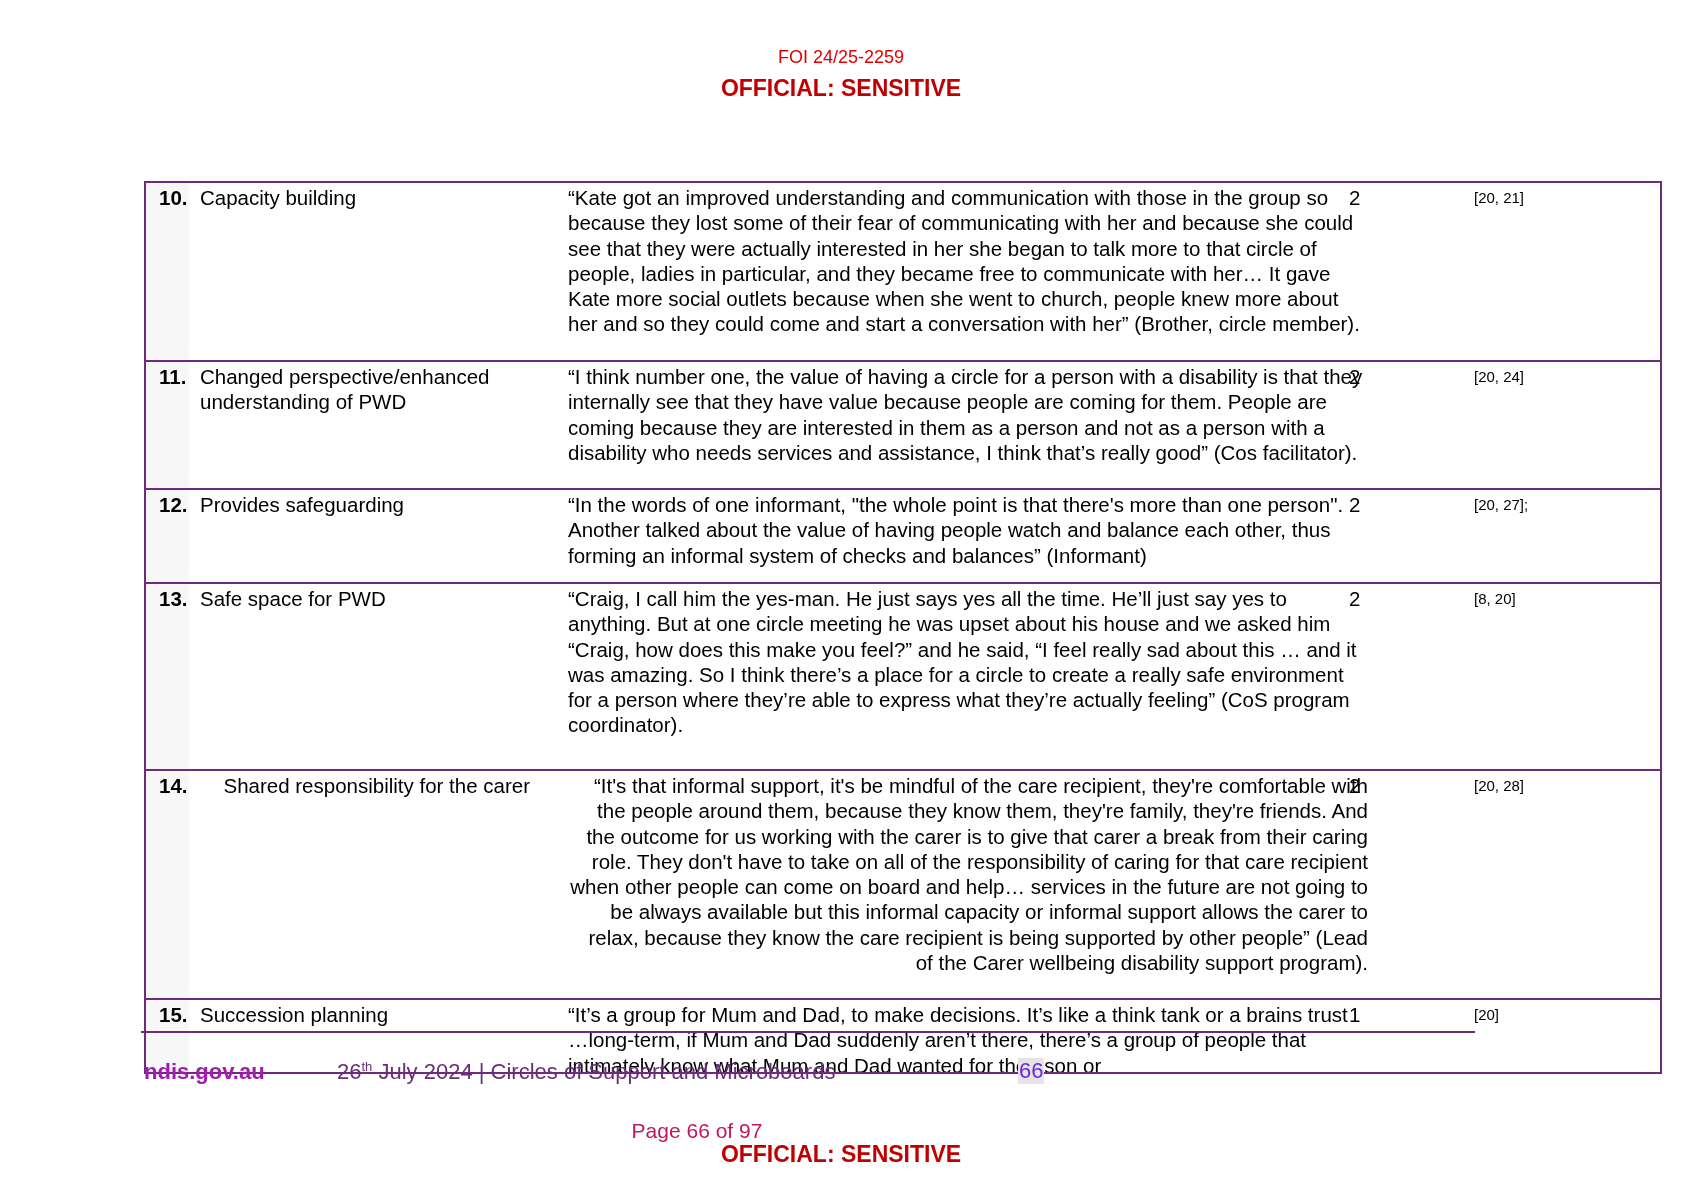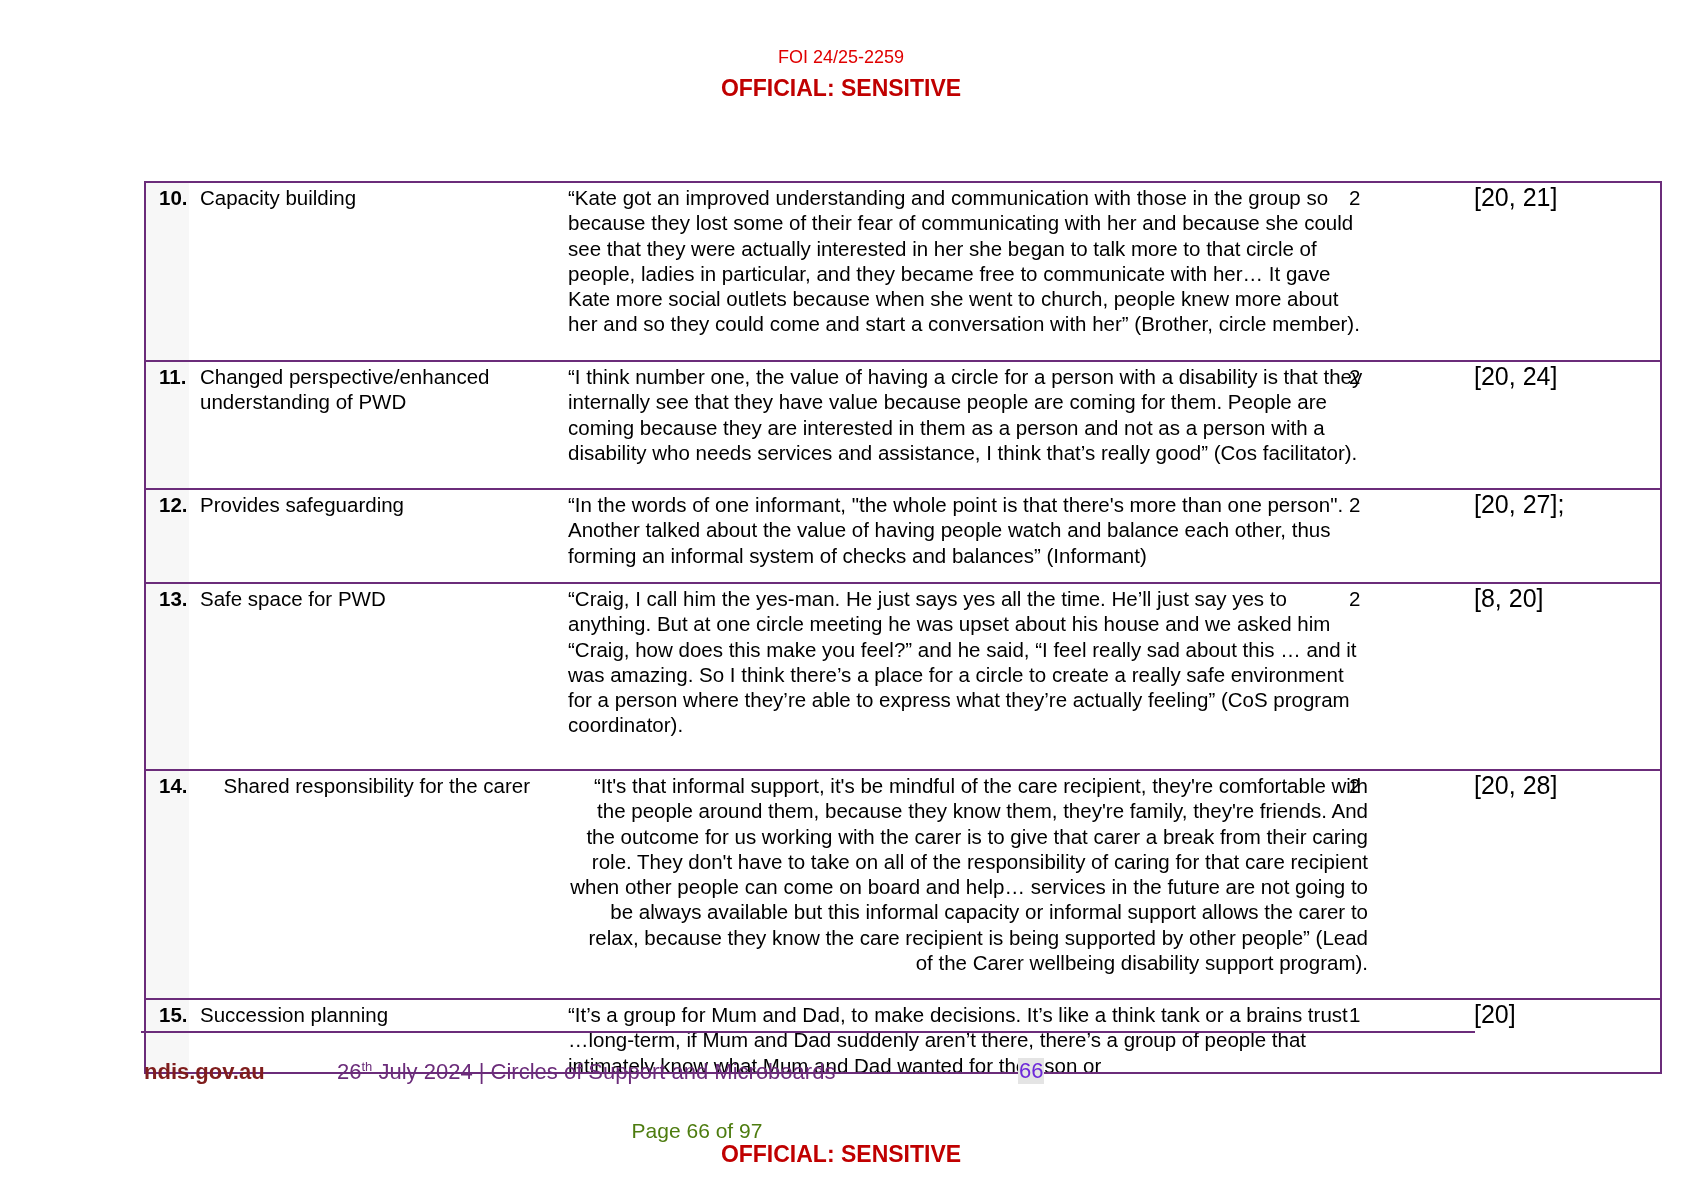--- a/index.html
+++ b/index.html
@@ -11,29 +11,29 @@
              color:#c00000; font-size:23px; font-weight:bold; }
   .tbl { position:absolute; left:144px; top:181px; width:1518px;
          border:2px solid #6b2c7a; box-sizing:border-box; }
   .row { position:relative; border-top:2px solid #6b2c7a; box-sizing:border-box; }
   .row:first-child { border-top:none; }
   .numcol { position:absolute; left:0; top:0; bottom:0; width:43px; background:#f7f7f7; }
   .num { position:absolute; left:13px; top:2px; font-weight:bold; font-size:20.5px; line-height:25px; }
   .label { position:absolute; left:54px; top:2px; width:330px; font-size:20.5px; line-height:25.3px; }
   .quote { position:absolute; left:395px; top:2px; width:800px; font-size:20.5px; line-height:25.3px;margin-left:27px; }
   .count { position:absolute; left:1203px; top:2px; font-size:20.5px; line-height:25px; }
-  .ref { position:absolute; left:1328px; top:2px; font-size:25px; line-height:25px; }
+  .ref { position:absolute; left:1328px; top:2px; font-size:15px; line-height:25px; }
   .footrule { position:absolute; left:141px; top:1031px; width:1334px; height:2px; background:#6b2c7a; }
-  .f-site { position:absolute; left:144px; top:1059px; color:#7f1d1d; font-weight:bold; font-size:22px; }
+  .f-site { position:absolute; left:144px; top:1059px; color:#a21caf; font-weight:bold; font-size:22px; }
   .f-doc { position:absolute; left:337px; top:1059px; color:#6b2c7a; font-size:22px; }
   .f-doc sup { font-size:13px; }
   .f-pg { position:absolute; left:1018px; top:1058px; color:#6d28d9; font-size:22px;
           background:#e4e4e4; padding:0 1px; }
   .ftr-page { position:absolute; top:1119px; left:0; width:1394px; text-align:center;
-              color:#4d7c0f; font-size:21px; }
+              color:#be185d; font-size:21px; }
   .ftr-off { position:absolute; top:1141px; left:0; width:1682px; text-align:center;
              color:#c00000; font-size:23px; font-weight:bold; }
 </style>
 </head>
 <body>
 
 <div class="hdr-foi">FOI 24/25-2259</div>
 <div class="hdr-off">OFFICIAL: SENSITIVE</div>
 
 <div class="tbl">

